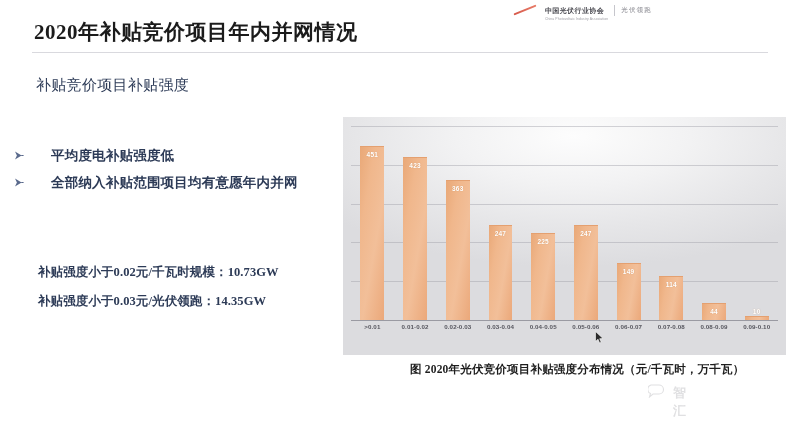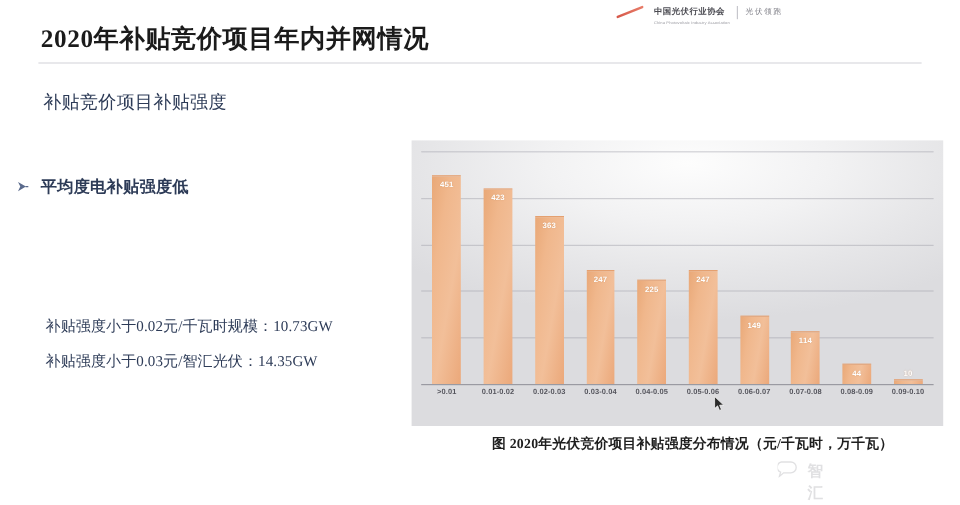--- a/index.html
+++ b/index.html
@@ -79,21 +79,21 @@
     white-space: nowrap;
   }
 
   .bullets {
     position: absolute;
     left: 14px; top: 142px;
     width: 330px;
   }
   .bullet {
     display: flex; align-items: center;
-    gap: 9px;
+    gap: 26px;
     height: 27px;
   }
   .bullet-mark {
     width: 11px; height: 11px;
     flex: 0 0 11px;
     position: relative;
   }
   .bullet-mark svg { display: block; }
   .bullet-text {
     font-family: "Liberation Serif", serif;
@@ -103,21 +103,21 @@
     white-space: nowrap;
   }
 
   .stats {
     position: absolute;
     left: 38px; top: 258px;
     width: 310px;
   }
   .stat-line {
     font-family: "Liberation Serif", serif;
-    font-size: 12.5px; font-weight: normal;
+    font-size: 12.5px; font-weight: bold;
     color: #2d3b57;
     height: 29px;
     line-height: 29px;
     white-space: nowrap;
     letter-spacing: .1px;
   }
 
   
   .chart-panel {
     position: absolute;
@@ -261,25 +261,34 @@
   <div class="bullets">
     <div class="bullet">
       <span class="bullet-mark">
         <svg width="11" height="11" viewBox="0 0 11 11">
             <path d="M1 1.6 L7.6 5.5 L1 9.4 L2.9 5.5 Z" fill="#5a6a8c"></path>
             <path d="M7.2 5.5 L9.6 5.5" stroke="#5a6a8c" stroke-width="1"></path>
           </svg>
       </span>
       <span class="bullet-text">平均度电补贴强度低</span>
     </div>
+    <div class="bullet">
+      <span class="bullet-mark">
+        <svg width="11" height="11" viewBox="0 0 11 11">
+            <path d="M1 1.6 L7.6 5.5 L1 9.4 L2.9 5.5 Z" fill="#5a6a8c"></path>
+            <path d="M7.2 5.5 L9.6 5.5" stroke="#5a6a8c" stroke-width="1"></path>
+          </svg>
+      </span>
+      <span class="bullet-text">全部纳入补贴范围项目均有意愿年内并网</span>
+    </div>
   </div>
 
   <div class="stats">
     <div class="stat-line">补贴强度小于0.02元/千瓦时规模：10.73GW</div>
-    <div class="stat-line">补贴强度小于0.03元/智汇光伏：14.35GW</div>
+    <div class="stat-line">补贴强度小于0.03元/光伏领跑：14.35GW</div>
   </div>
 
   <div class="chart-panel">
     <div class="plot">
       <div class="gridlines" id="gridlines">
           <div class="gridline" style="bottom: 20%;"></div>
           <div class="gridline" style="bottom: 40%;"></div>
           <div class="gridline" style="bottom: 60%;"></div>
           <div class="gridline" style="bottom: 80%;"></div>
           <div class="gridline" style="bottom: 100%;"></div>

